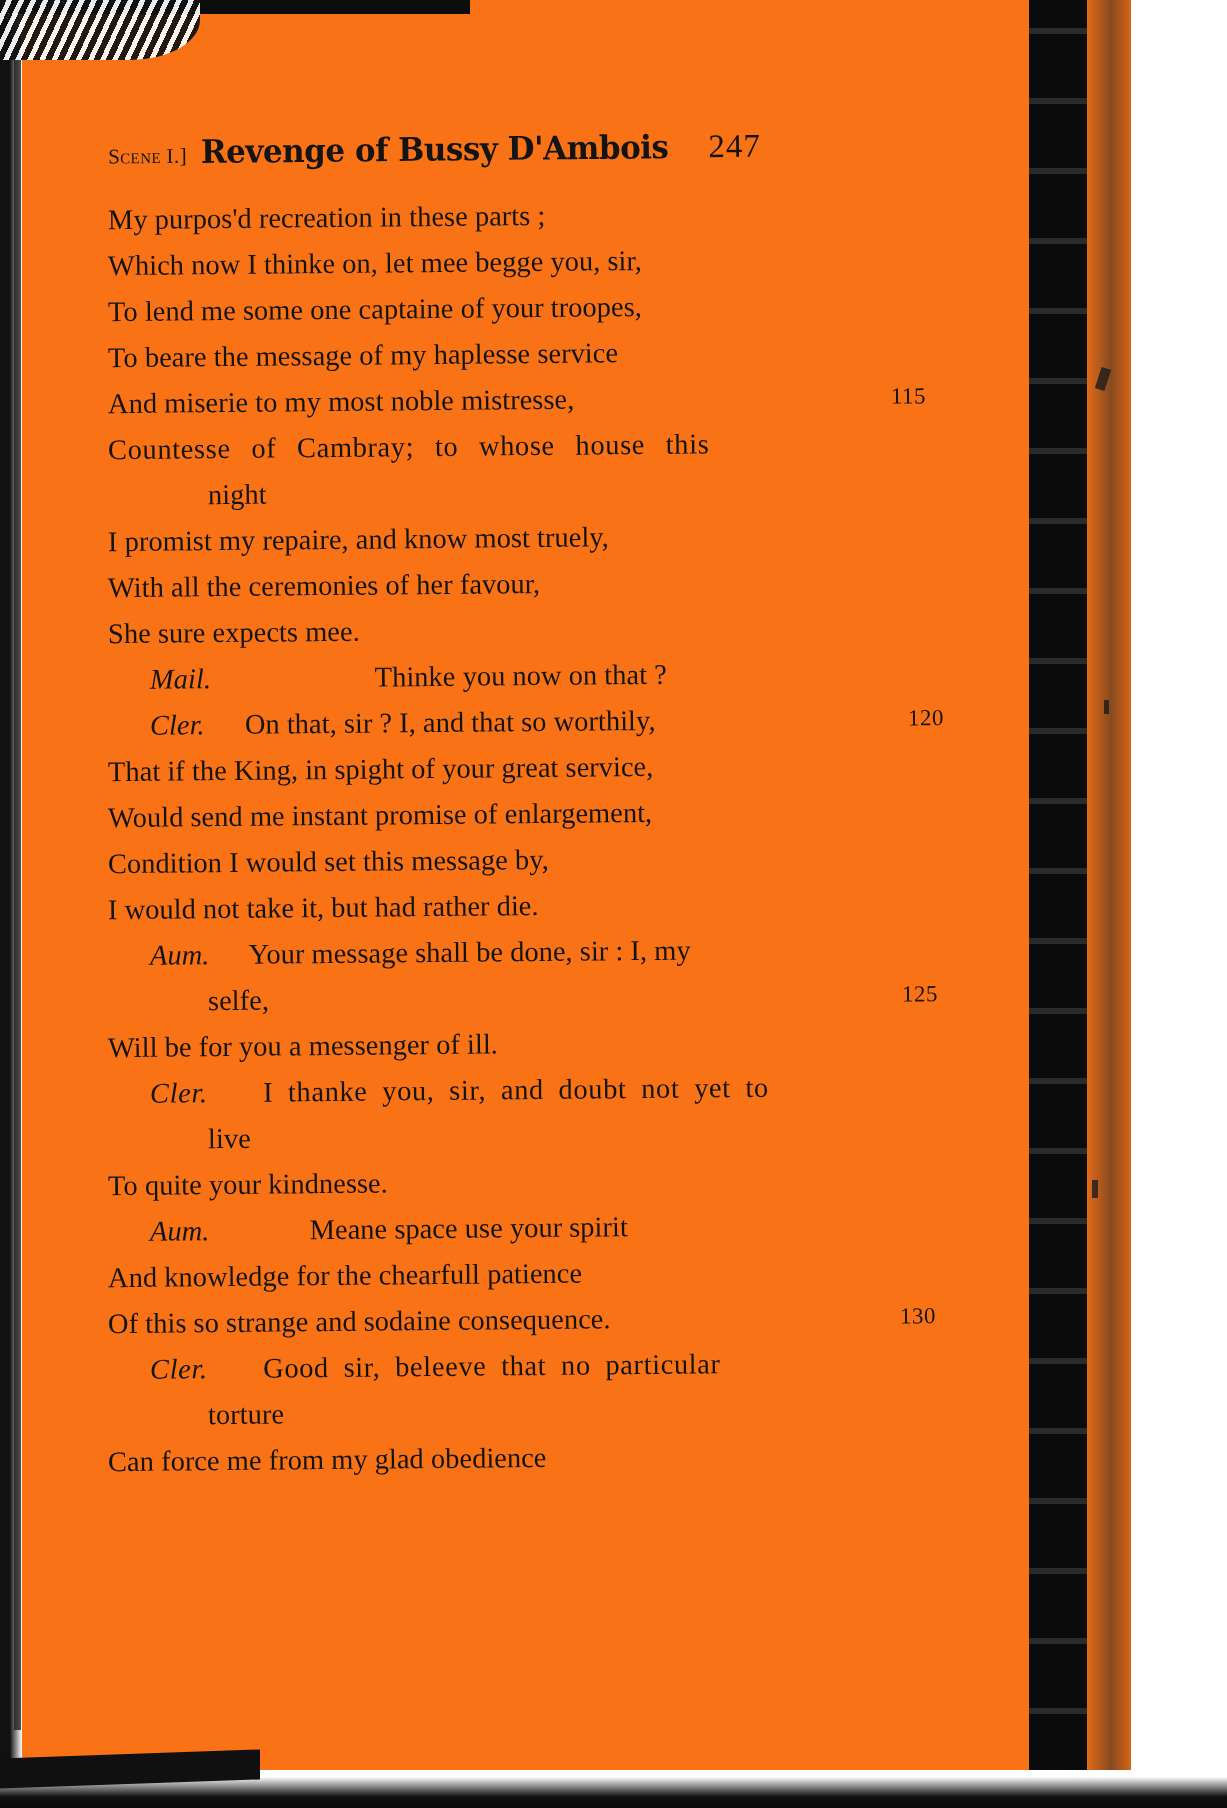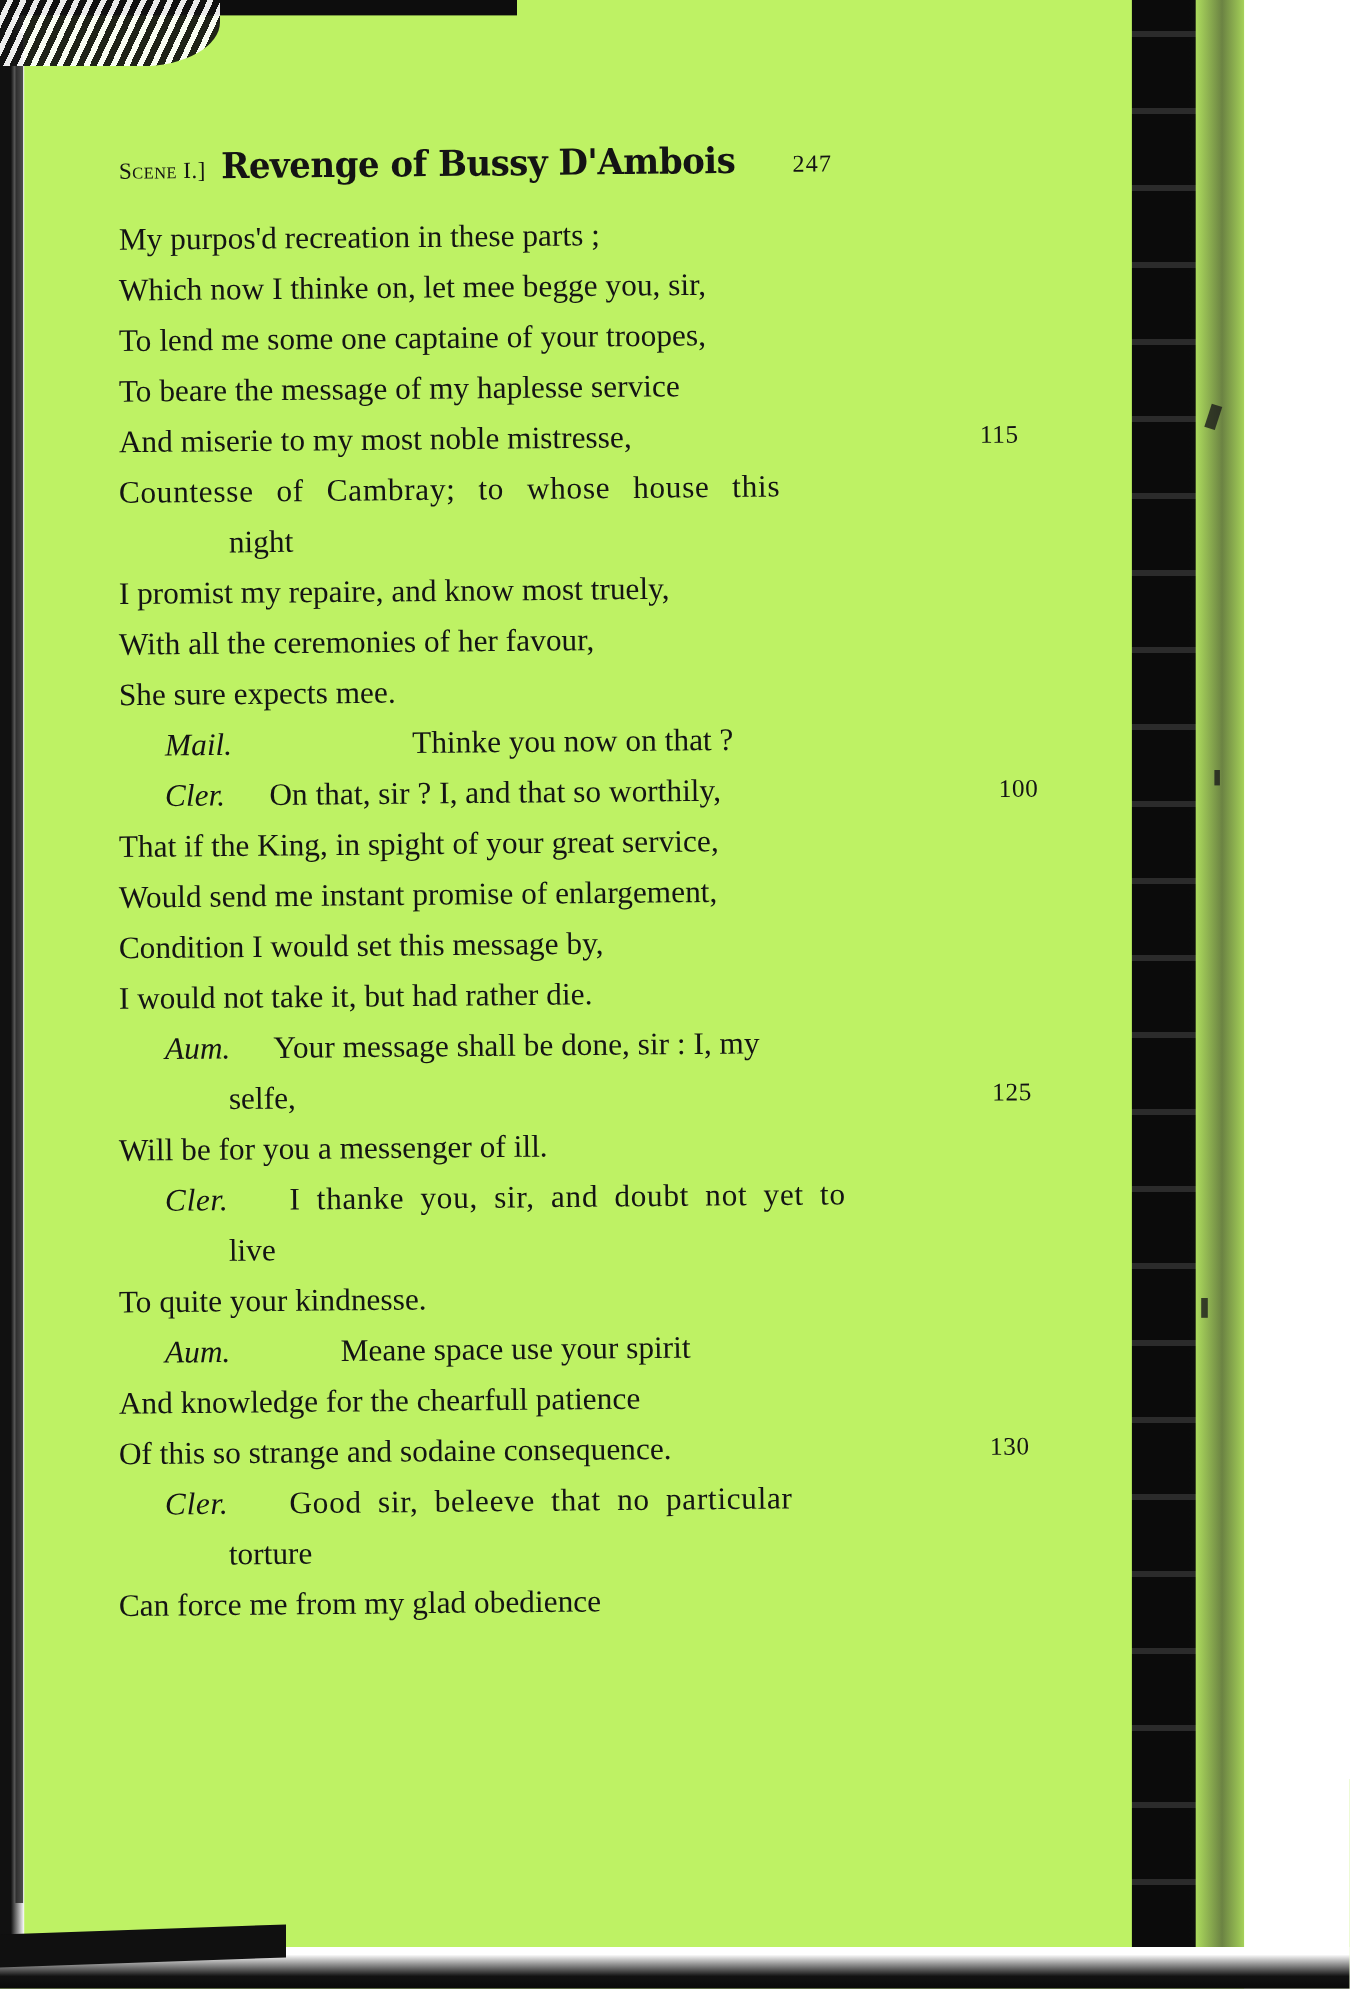--- a/index.html
+++ b/index.html
@@ -13,21 +13,21 @@
     position: relative;
     overflow: hidden;
     font-family: "Liberation Serif", serif;
     color: #141414;
   }
 
   
   #page {
     position: absolute;
     inset: 0;
-    background: #bef264;
+    background: #f97316;
   }
 
   
   .scan-top-left {
     position: absolute;
     left: 0; top: 0;
     width: 200px; height: 60px;
     background:
       repeating-linear-gradient(115deg, #111 0 6px, #fff 6px 11px);
     opacity: .92;
@@ -119,22 +119,22 @@
   }
   .runhead .title {
     font-family: "DejaVu Serif", serif;
     font-weight: 700;
     font-size: 31px;
     letter-spacing: -0.5px;
     font-style: normal;
     transform: scaleY(1.05);
   }
   .runhead .folio {
-    font-size: 22px;
-    margin-left: 38px;
+    font-size: 33px;
+    margin-left: 26px;
     letter-spacing: 1px;
   }
 
   .lines {
     font-size: 28.5px;
     line-height: 46px;
   }
   .line {
     position: relative;
     white-space: nowrap;
@@ -241,21 +241,21 @@
           <span>Thinke you now on that ?</span>
         </span>
       </div>
 
       <div class="line indent">
         <span class="txt">
           <span class="spk">Cler.</span>
           <span class="gap-sm"></span>
           <span>On that, sir ?  I, and that so worthily,</span>
         </span>
-        <span class="num" style="right:24px;">100</span>
+        <span class="num" style="right:24px;">120</span>
       </div>
 
       <div class="line">
         <span class="txt">That if the King, in spight of your great service,</span>
       </div>
 
       <div class="line">
         <span class="txt">Would send me instant promise of enlargement,</span>
       </div>
 

